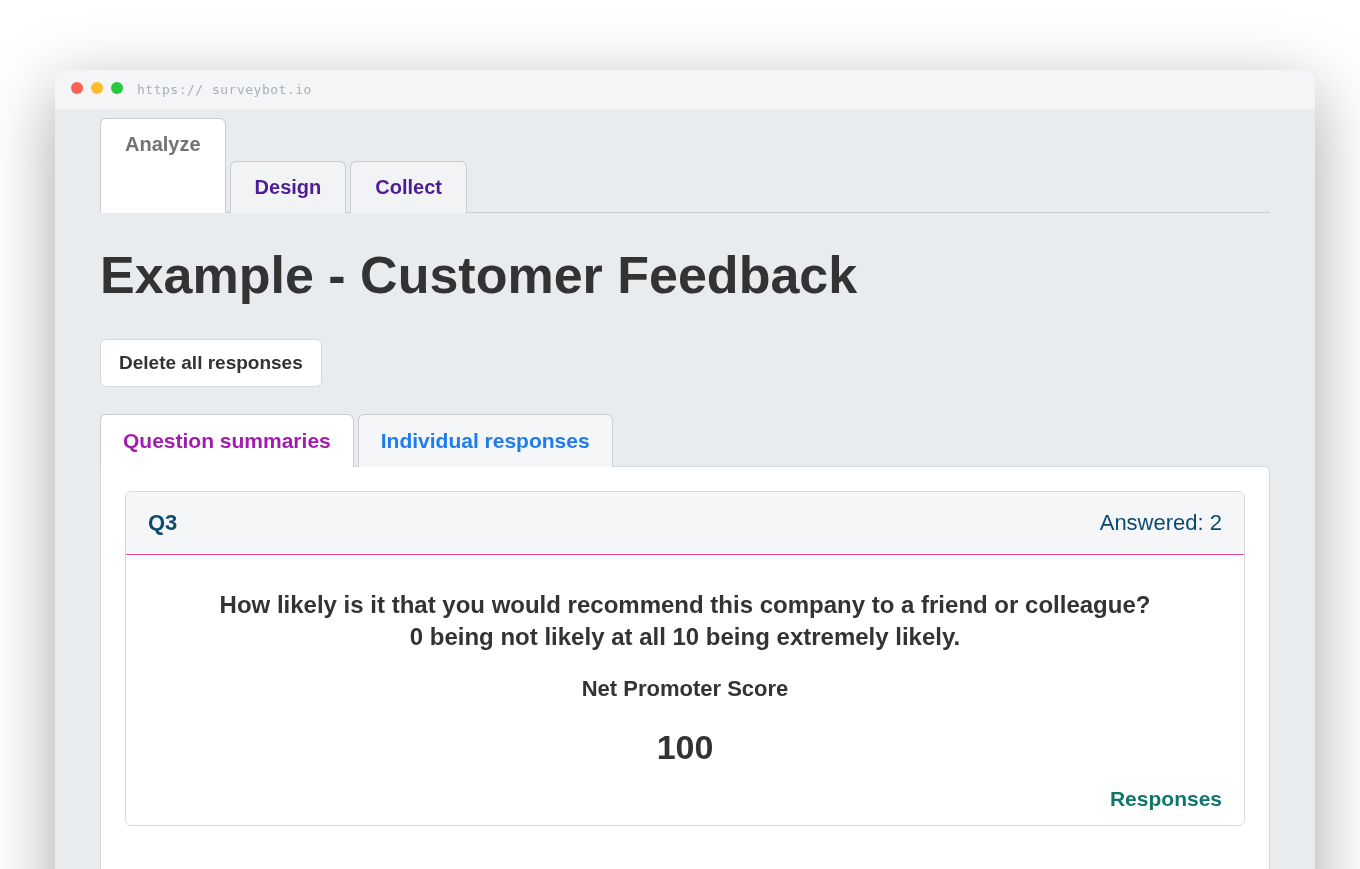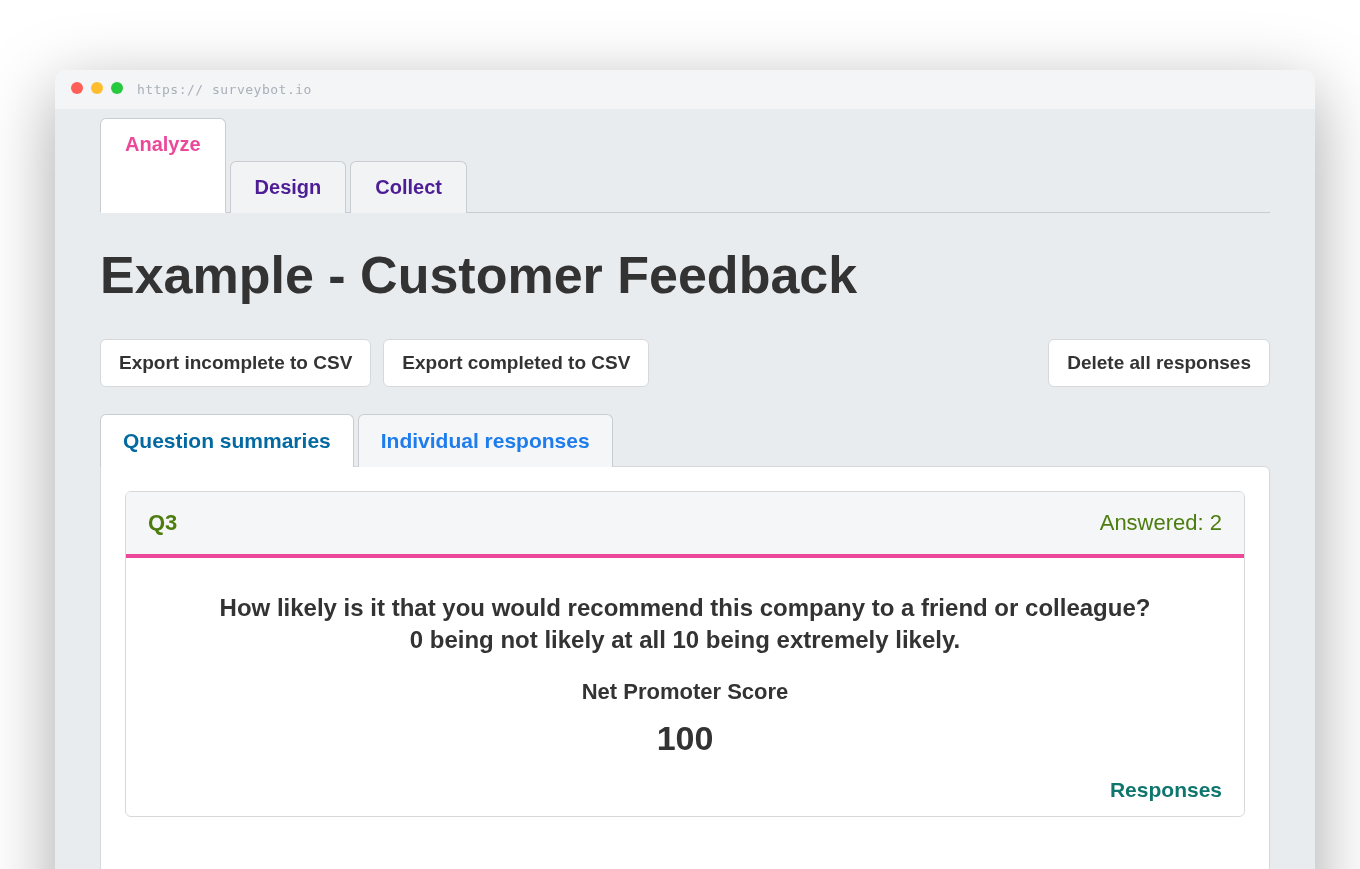--- a/index.html
+++ b/index.html
@@ -71,21 +71,21 @@
       border-radius: 6px 6px 0 0;
       font-size: 20px;
       font-weight: 600;
       cursor: pointer;
       background: #e9ecef;
       position: relative;
       top: 1px;
     }
     .top-tab.active {
       background: #ffffff;
-      color: #ec4899;
+      color: #737373;
       border-bottom: 1px solid #ffffff;
     }
     .top-tab.inactive {
       background: #f1f3f5;
       color: #4c1d95;
       margin-top: 43px;
     }
     .page-title {
       text-align: left;
       font-size: 52px;
@@ -123,21 +123,21 @@
       border-radius: 6px 6px 0 0;
       font-size: 21px;
       font-weight: 600;
       cursor: pointer;
       margin-right: 4px;
       position: relative;
       top: 1px;
     }
     .sub-tab.active {
       background: #ffffff;
-      color: #0369a1;
+      color: #a21caf;
     }
     .sub-tab.inactive {
       background: #f5f6f7;
       color: #1f7ced;
     }
     .panel {
       background: #ffffff;
       border: 1px solid #d6d9dc;
       border-radius: 0 6px 6px 6px;
       padding: 24px;
@@ -146,24 +146,24 @@
     .question-card {
       border: 1px solid #d6d9dc;
       border-radius: 6px;
       overflow: hidden;
     }
     .question-header {
       display: flex;
       justify-content: space-between;
       align-items: flex-start;
       background: #f5f6f7;
-      border-bottom: 4px solid #ec4899;
+      border-bottom: 1px solid #ec4899;
       padding: 18px 22px;
       font-size: 22px;
-      color: #4d7c0f;
+      color: #0c4a6e;
     }
     .question-header .qnum {
       font-weight: 700;
     }
     .question-header .answered {
       font-weight: 400;
     }
     .question-body {
       padding: 34px 22px 14px 22px;
       text-align: center;
@@ -172,21 +172,21 @@
       font-size: 24px;
       font-weight: 700;
       color: #333333;
       line-height: 1.35;
       margin-bottom: 22px;
     }
     .nps-label {
       font-size: 22px;
       font-weight: 600;
       color: #333333;
-      margin-bottom: 14px;
+      margin-bottom: 26px;
     }
     .nps-score {
       font-size: 34px;
       font-weight: 600;
       color: #333333;
       margin-bottom: 20px;
     }
     .responses-heading {
       text-align: right;
       font-size: 21px;
@@ -216,24 +216,20 @@
 
       <div class="top-tabs">
         <div class="top-tab active">Analyze</div>
         <div class="top-tab inactive">Design</div>
         <div class="top-tab inactive">Collect</div>
       </div>
 
       <h1 class="page-title">Example - Customer Feedback</h1>
 
       <div class="action-row">
-        <div class="action-left">
-          <button class="btn">Export incomplete to CSV</button>
-          <button class="btn">Export completed to CSV</button>
-        </div>
         <div class="action-right">
           <button class="btn">Delete all responses</button>
         </div>
       </div>
 
       <div class="sub-tabs">
         <div class="sub-tab active">Question summaries</div>
         <div class="sub-tab inactive">Individual responses</div>
       </div>
 

